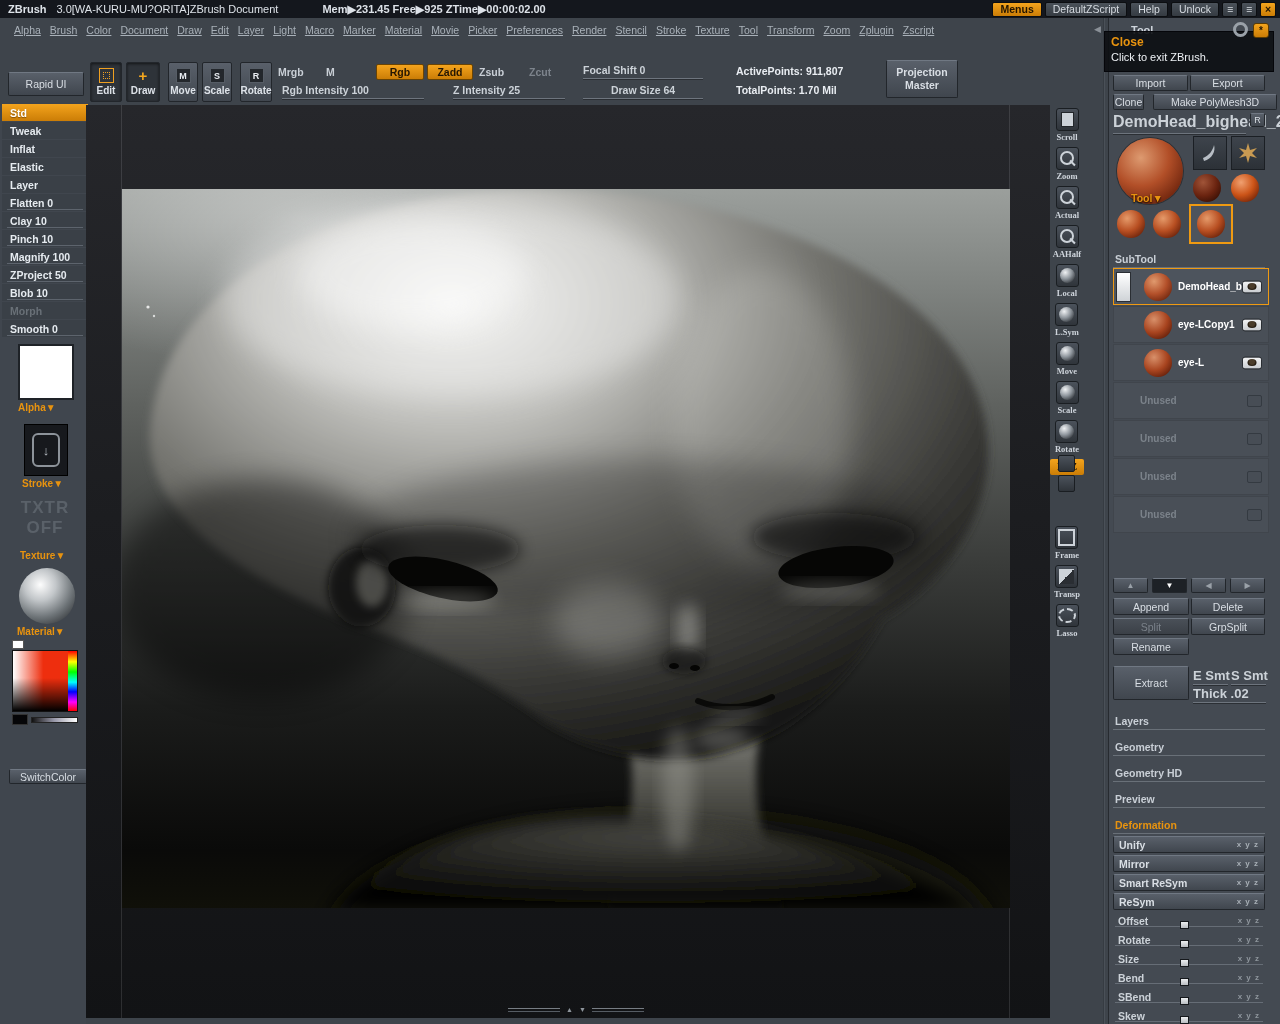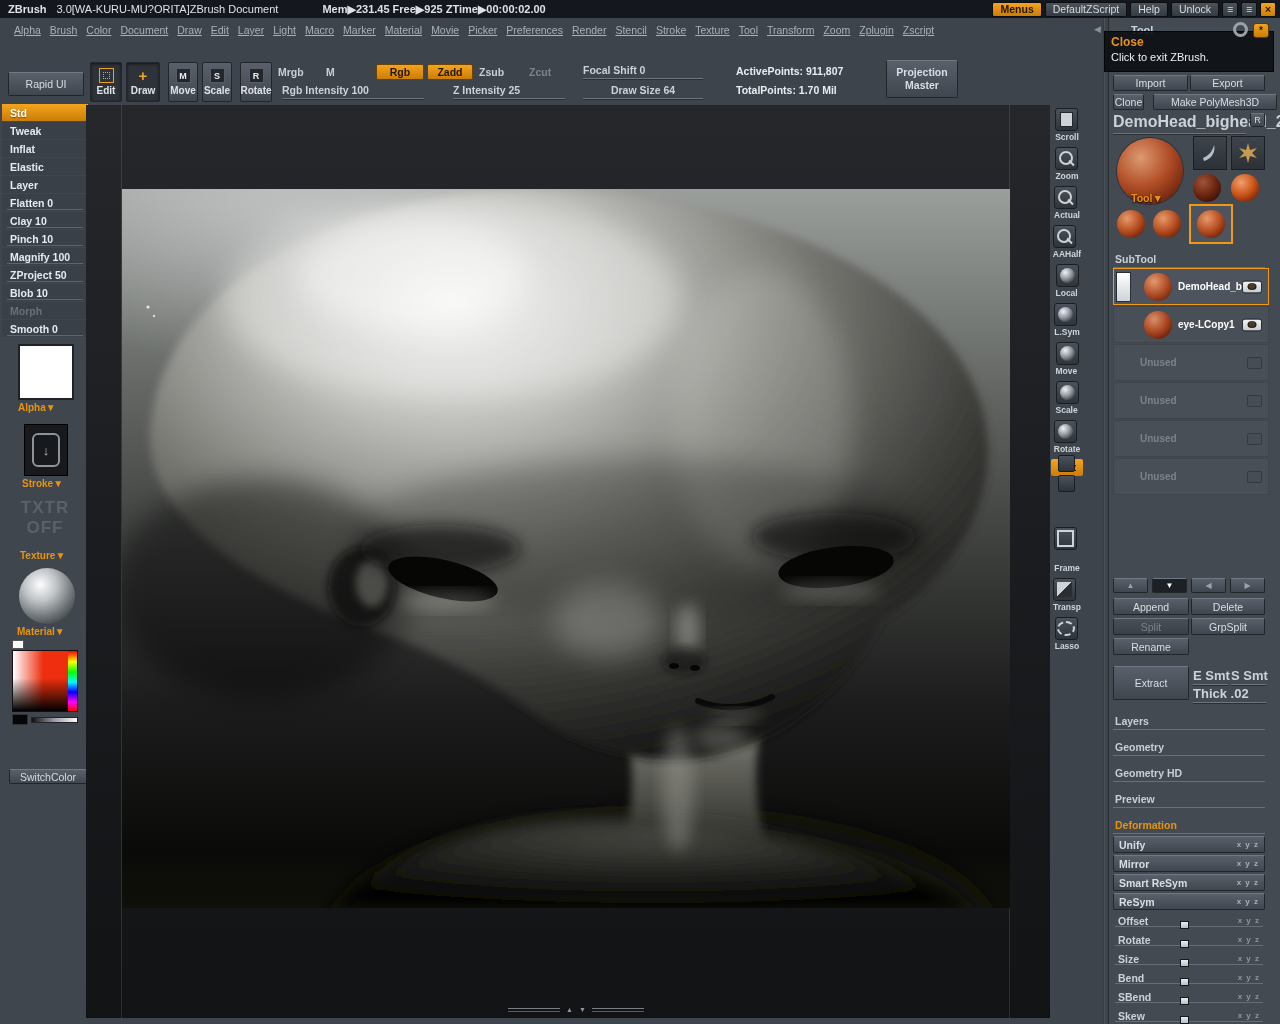--- a/index.html
+++ b/index.html
@@ -62,22 +62,22 @@
 .canvas{position:absolute;left:86px;top:105px;width:964px;height:913px;background:linear-gradient(#26272b,#1c1d20 45%,#121315);overflow:hidden;}
 .edge-line{position:absolute;top:0;bottom:0;width:1px;background:rgba(210,215,220,.14);}
 .document{position:absolute;left:36px;top:84px;width:888px;height:719px;background:linear-gradient(180deg,#9b9f9c 0%,#828683 12%,#5f625f 30%,#3a3c3a 52%,#1b1c1b 72%,#0a0a09 92%,#101009 100%);}
 .document::before{content:"";position:absolute;inset:0;background:radial-gradient(ellipse 55% 30% at 20% 4%,rgba(255,255,255,.4),rgba(255,255,255,0) 70%);}
 .document svg{position:absolute;inset:0;width:100%;height:100%;}
 .doc-scroll{position:absolute;left:410px;top:901px;width:160px;display:flex;align-items:center;justify-content:center;gap:6px;color:#8e959c;font-size:7px;}
 .doc-scroll .line{width:52px;height:4px;border-top:1px solid #777d84;border-bottom:1px solid #565c63;}
 
 
 .canvas-tools{position:absolute;left:1048px;top:108px;width:38px;display:flex;flex-direction:column;align-items:center;}
-.ct-row{display:flex;flex-direction:column;align-items:flex-start;margin-bottom:5px;}
-.ct-row:nth-of-type(11){margin-top:46px;gap:12px;}
+.ct-row{display:flex;flex-direction:column;align-items:center;margin-bottom:5px;font-family:Liberation Serif, serif;}
+.ct-row:nth-of-type(11){margin-top:46px;}
 .ct-icon{width:23px;height:23px;background:linear-gradient(#4b525b,#2f343a);border:1px solid #1a1e22;border-radius:3px;position:relative;display:flex;align-items:center;justify-content:center;}
 .ct-label{font-size:8.5px;color:#ced4db;margin-top:1px;font-weight:bold;}
 .ic-page::before{content:"";width:11px;height:13px;background:#cdd3d9;border:1px solid #23272b;}
 .ic-mag::before{content:"";width:10px;height:10px;border:2px solid #cdd3d9;border-radius:50%;position:absolute;left:3px;top:3px;}
 .ic-mag::after{content:"";position:absolute;width:7px;height:2px;background:#cdd3d9;transform:rotate(45deg);right:2px;bottom:5px;}
 .ic-ball::before{content:"";width:15px;height:15px;border-radius:50%;background:radial-gradient(circle at 35% 30%,#f0f2f4,#8f969d 45%,#23272c 90%);}
 .ic-frame::before{content:"";width:13px;height:13px;border:2px solid #cdd3d9;}
 .ic-transp::before{content:"";width:15px;height:15px;background:linear-gradient(135deg,#cdd3d9 50%,#2a2e33 50%);}
 .ic-lasso::before{content:"";width:14px;height:11px;border:2px dashed #cdd3d9;border-radius:50%;}
 .ct-row.selected .ct-label{background:linear-gradient(#f4a41d,#cb7d06);color:#241603;font-size:9.5px;padding:3px 7px;border-radius:2px;margin-top:0;}
@@ -523,20 +523,27 @@
 
 
       <div class="st-row">
 
         <span class="st-thumb ic-eye"></span>
         <span class="st-label">eye-LCopy1</span>
         <span class="eye-badge"></span>
 
       </div>
 
+      <div class="st-row">
+
+        <span class="st-thumb ic-eye"></span>
+        <span class="st-label">eye-L</span>
+        <span class="eye-badge"></span>
+
+      </div>
 
       <div class="st-row unused">
 
         <span class="st-label">Unused</span>
 
         <span class="unused-box"></span>
       </div>
 
       <div class="st-row unused">
 

